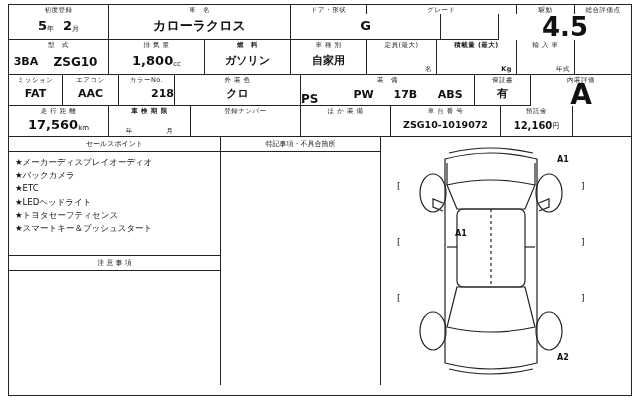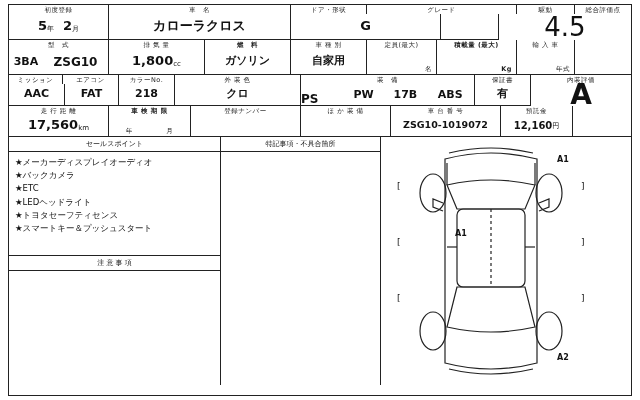--- a/index.html
+++ b/index.html
@@ -46,21 +46,21 @@
     padding-bottom: 1px;
   }
   .val.small { font-size: 11px; }
   .unit {
     font-size: 7px;
     font-weight: normal;
     vertical-align: bottom;
   }
   .big-score {
     font-size: 26px;
-    font-weight: normal;
+    font-weight: bold;
     text-align: center;
     line-height: 1;
   }
   .grade-letter {
     font-size: 28px;
     font-weight: bold;
     text-align: center;
     line-height: 1;
   }
   
@@ -215,27 +215,27 @@
     </div>
     <div class="cell" style="width:56px;">
       <div class="lbl">保証書</div>
     </div>
     <div class="cell" style="flex:1; border-right:none;">
       <div class="lbl">内装評価</div>
     </div>
   </div>
 
   <div class="row r3">
-    <div class="cell" style="width:56px;">
-      <div class="val small">AAC</div>
-    </div>
     <div class="cell" style="width:54px;">
       <div class="val small">FAT</div>
     </div>
     <div class="cell" style="width:56px;">
+      <div class="val small">AAC</div>
+    </div>
+    <div class="cell" style="width:56px;align-items:flex-end;">
       <div class="val small">218</div>
     </div>
     <div class="cell" style="width:126px;">
       <div class="val small">クロ</div>
     </div>
     <div class="cell" style="width:174px; flex-direction:row; align-items:center;">
       <div style="width:42px;text-align:left;font-size:12px;font-weight:bold;margin-top:8px;">PS</div>
       <div style="width:42px;text-align:center;font-size:11px;font-weight:bold;">PW</div>
       <div style="width:42px;text-align:center;font-size:11px;font-weight:bold;">17B</div>
       <div style="width:48px;text-align:center;font-size:11px;font-weight:bold;">ABS</div>

